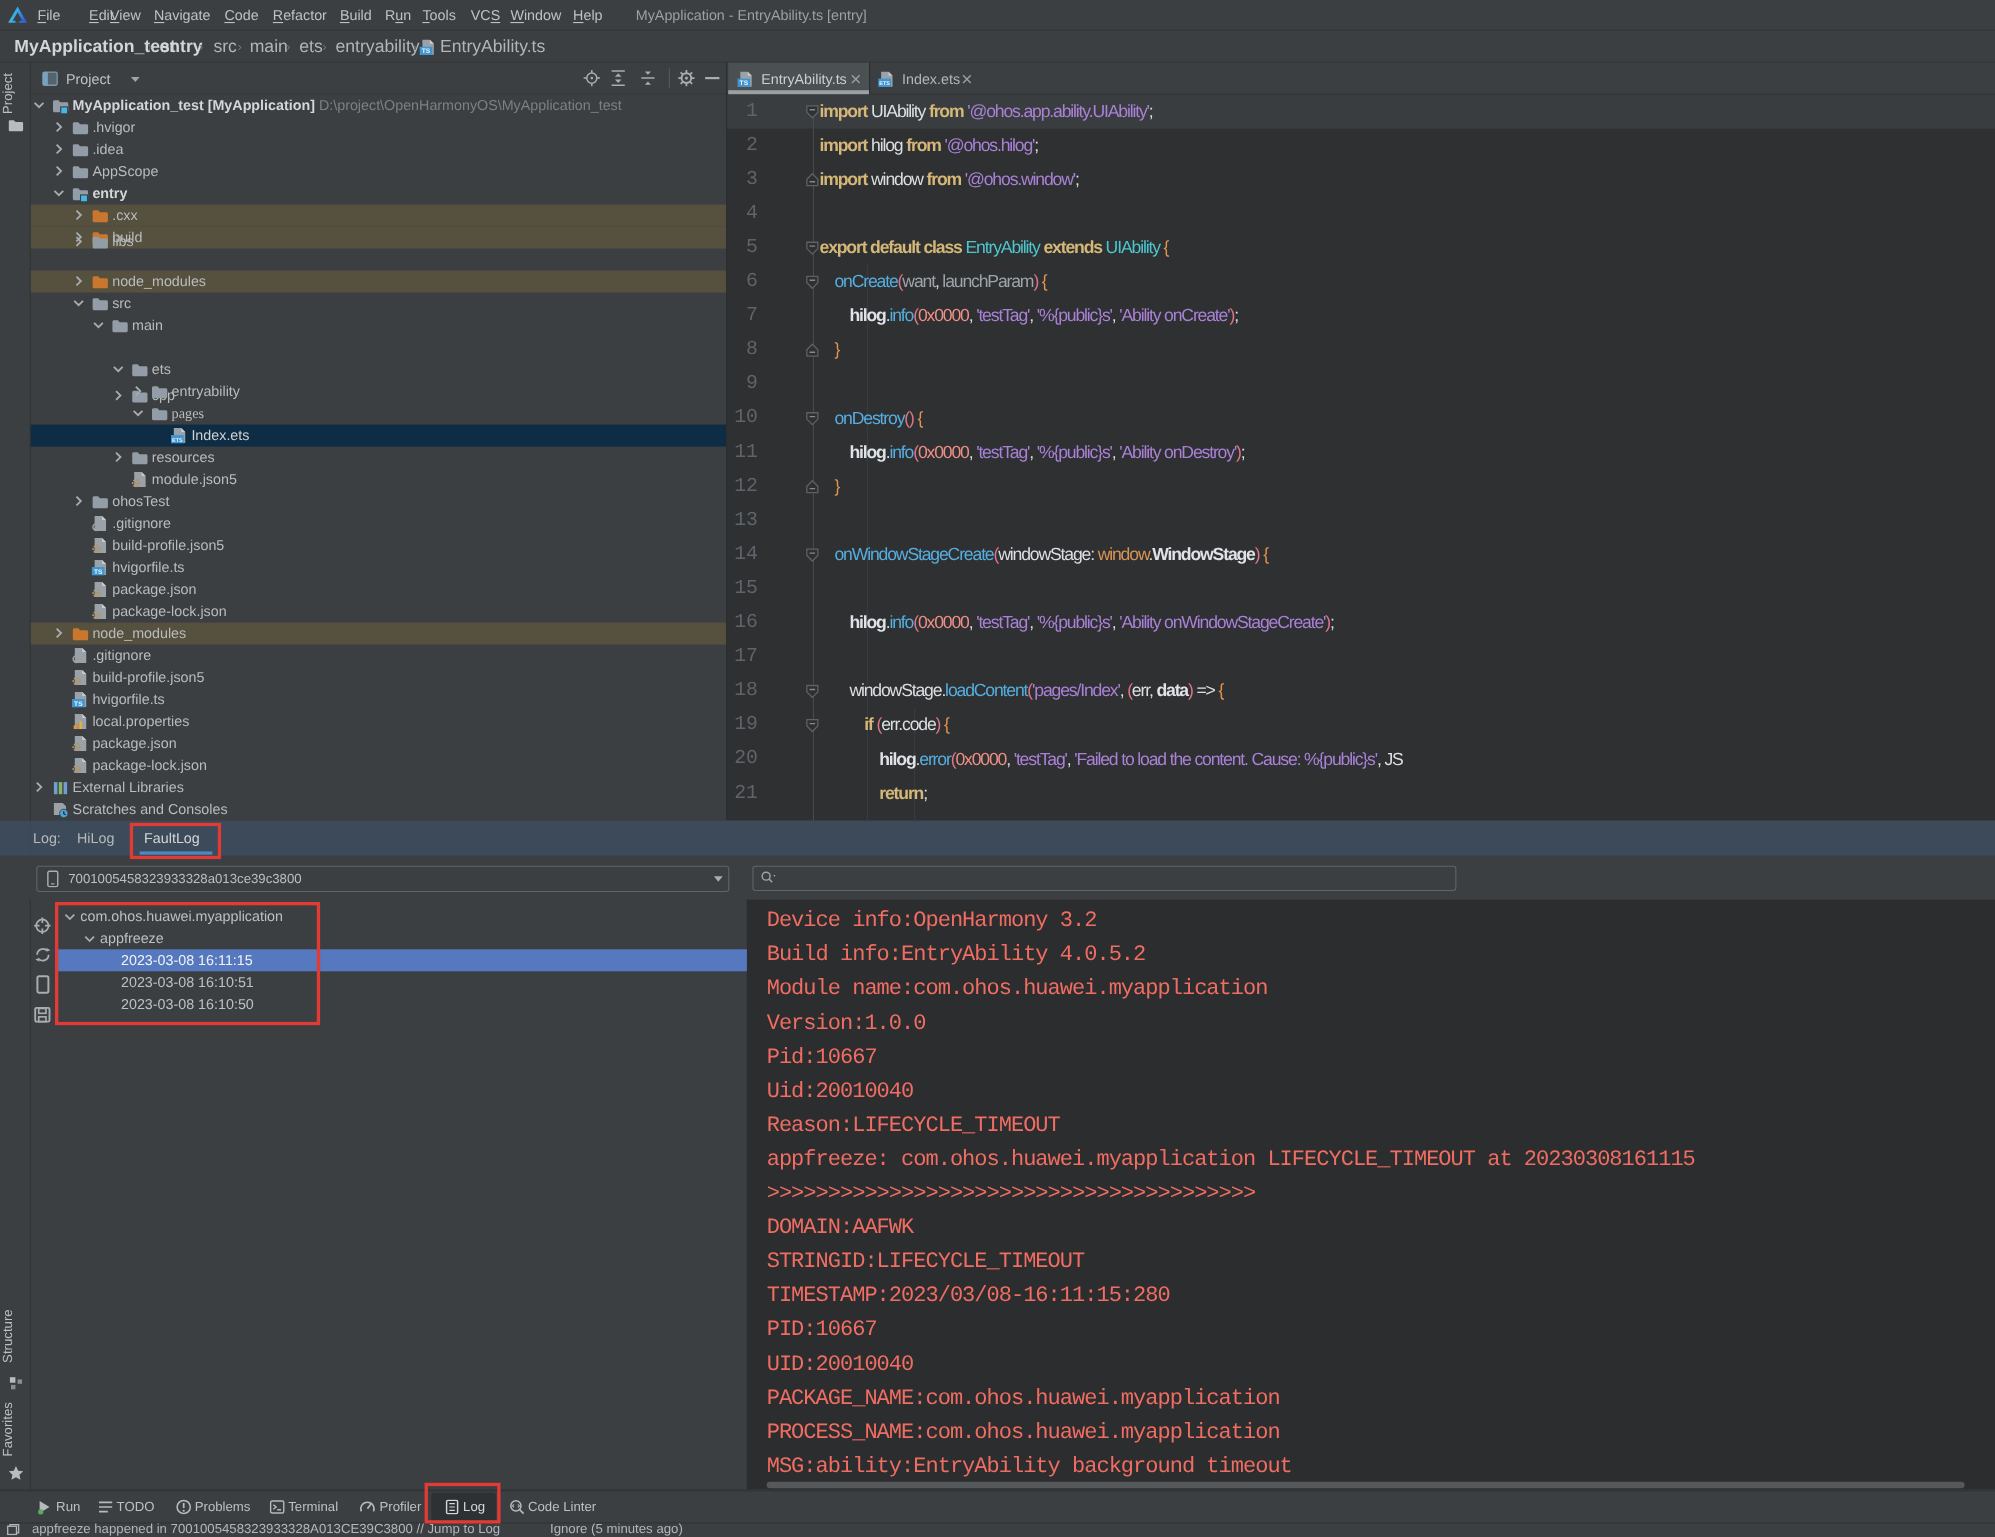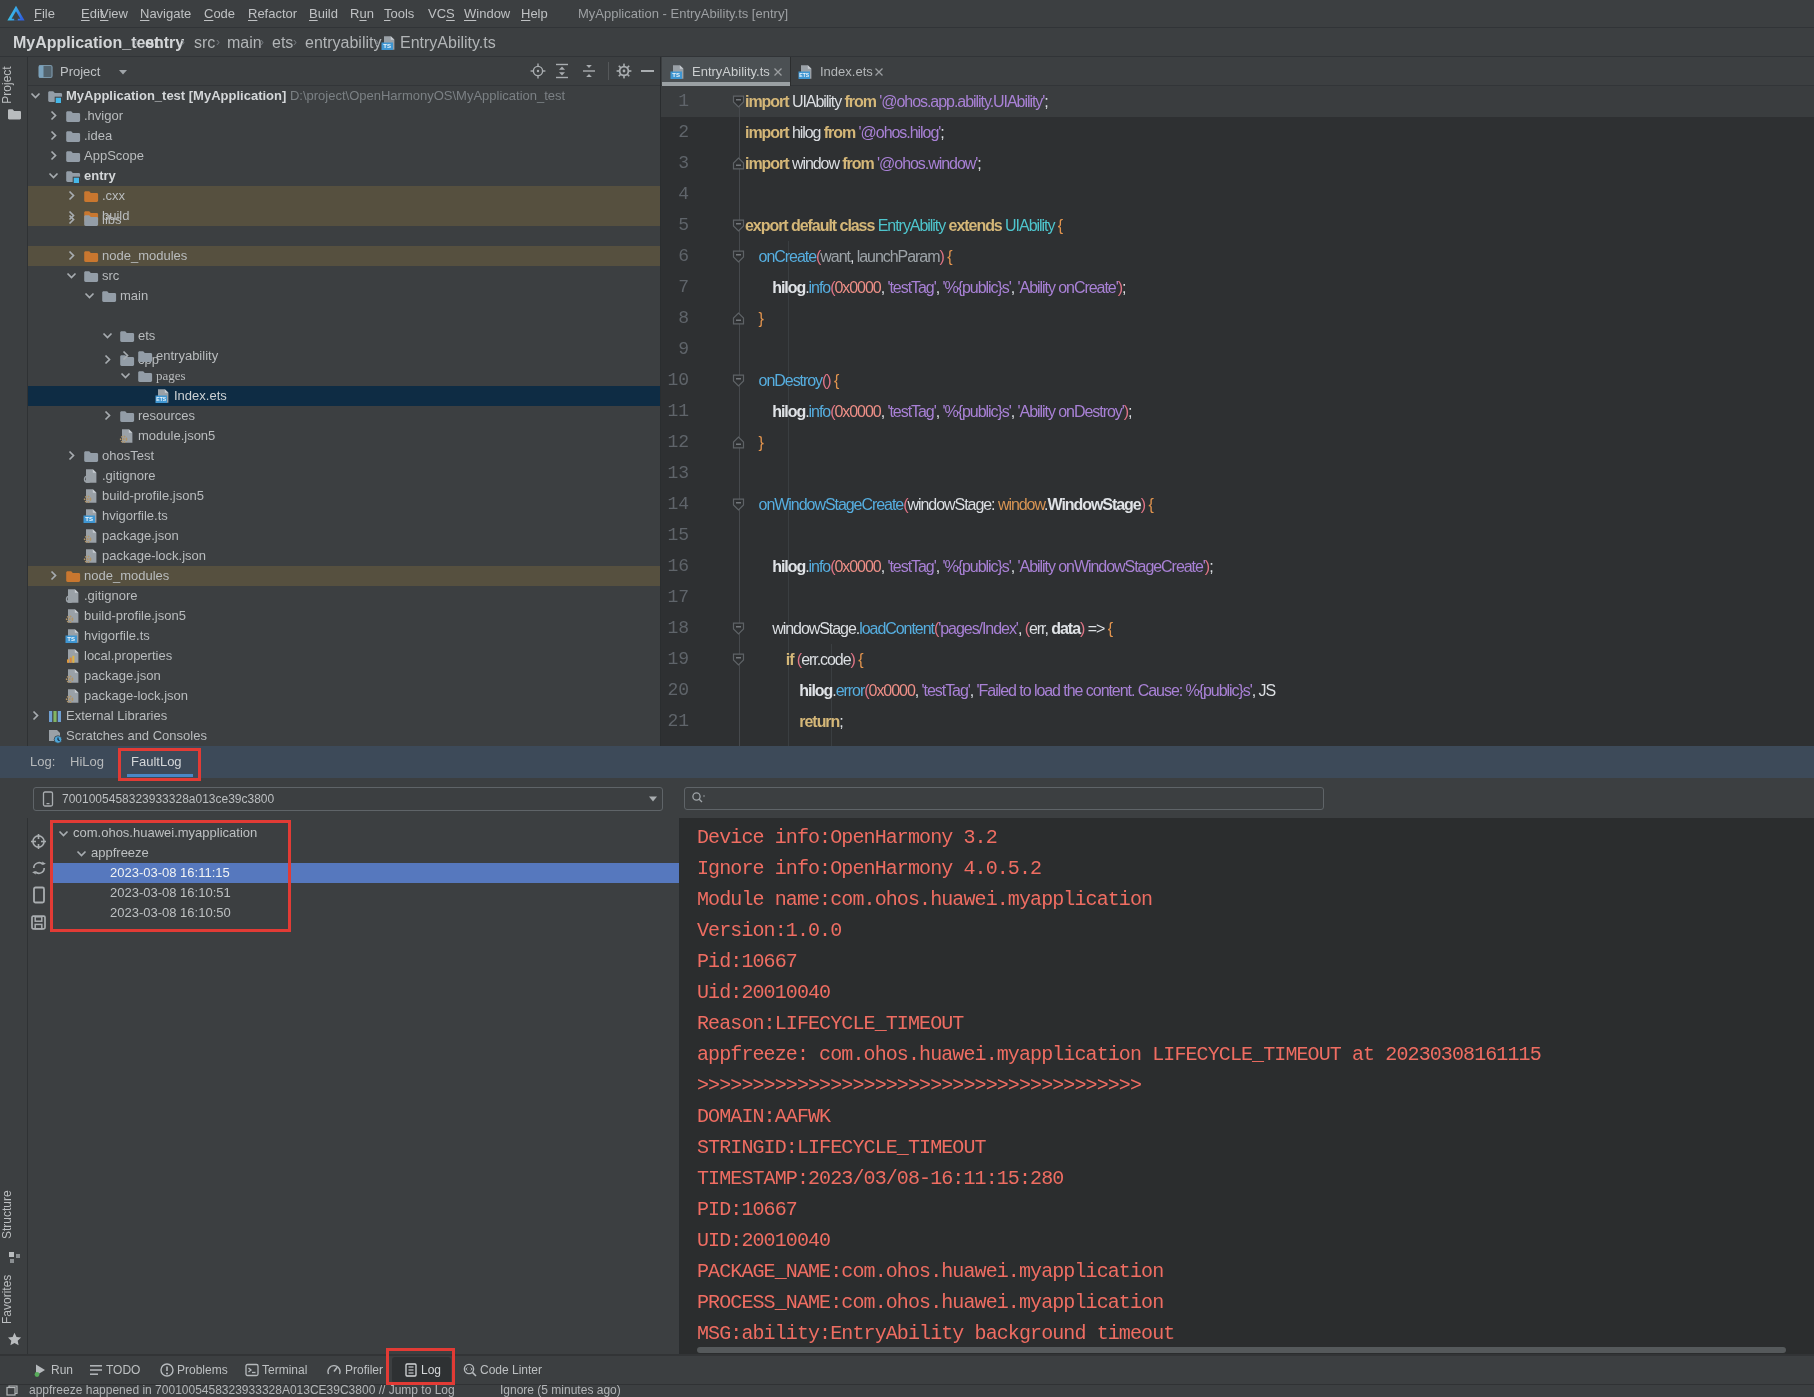--- a/index.html
+++ b/index.html
@@ -600,21 +600,21 @@
 <div class="ftxt" style="left:73px;top:823px">com.ohos.huawei.myapplication</div>
 <svg class="abs" style="left:74px;top:846px" width="15" height="15" viewBox="0 0 15 15">
     <polyline points="3.5,5.5 7.5,9.5 11.5,5.5" fill="none" stroke="#a7acb0" stroke-width="1.7"></polyline>
   </svg>
 <div class="ftxt" style="left:91px;top:843px">appfreeze</div>
 <div class="abs" style="left:50px;top:863px;width:629px;height:20px;background:#5678be"></div>
 <div class="ftxt" style="left:110px;top:863px;color:#f0f3f5">2023-03-08 16:11:15</div>
 <div class="ftxt" style="left:110px;top:883px">2023-03-08 16:10:51</div>
 <div class="ftxt" style="left:110px;top:903px">2023-03-08 16:10:50</div>
 <div class="cl" style="top:822px">Device info:OpenHarmony 3.2</div>
-<div class="cl" style="top:853px">Ignore info:OpenHarmony 4.0.5.2</div>
+<div class="cl" style="top:853px">Build info:EntryAbility 4.0.5.2</div>
 <div class="cl" style="top:884px">Module name:com.ohos.huawei.myapplication</div>
 <div class="cl" style="top:915px">Version:1.0.0</div>
 <div class="cl" style="top:946px">Pid:10667</div>
 <div class="cl" style="top:977px">Uid:20010040</div>
 <div class="cl" style="top:1008px">Reason:LIFECYCLE_TIMEOUT</div>
 <div class="cl" style="top:1039px">appfreeze: com.ohos.huawei.myapplication LIFECYCLE_TIMEOUT at 20230308161115</div>
 <div class="cl" style="top:1070px">&gt;&gt;&gt;&gt;&gt;&gt;&gt;&gt;&gt;&gt;&gt;&gt;&gt;&gt;&gt;&gt;&gt;&gt;&gt;&gt;&gt;&gt;&gt;&gt;&gt;&gt;&gt;&gt;&gt;&gt;&gt;&gt;&gt;&gt;&gt;&gt;&gt;&gt;&gt;&gt;</div>
 <div class="cl" style="top:1101px">DOMAIN:AAFWK</div>
 <div class="cl" style="top:1132px">STRINGID:LIFECYCLE_TIMEOUT</div>
 <div class="cl" style="top:1163px">TIMESTAMP:2023/03/08-16:11:15:280</div>

